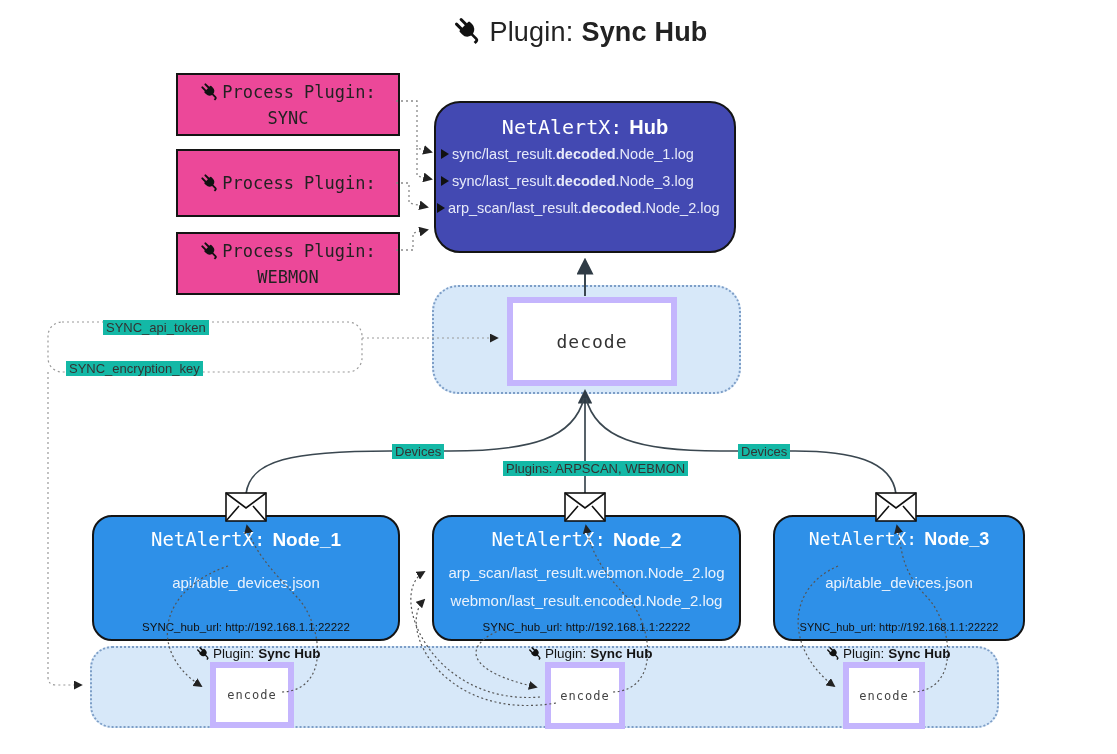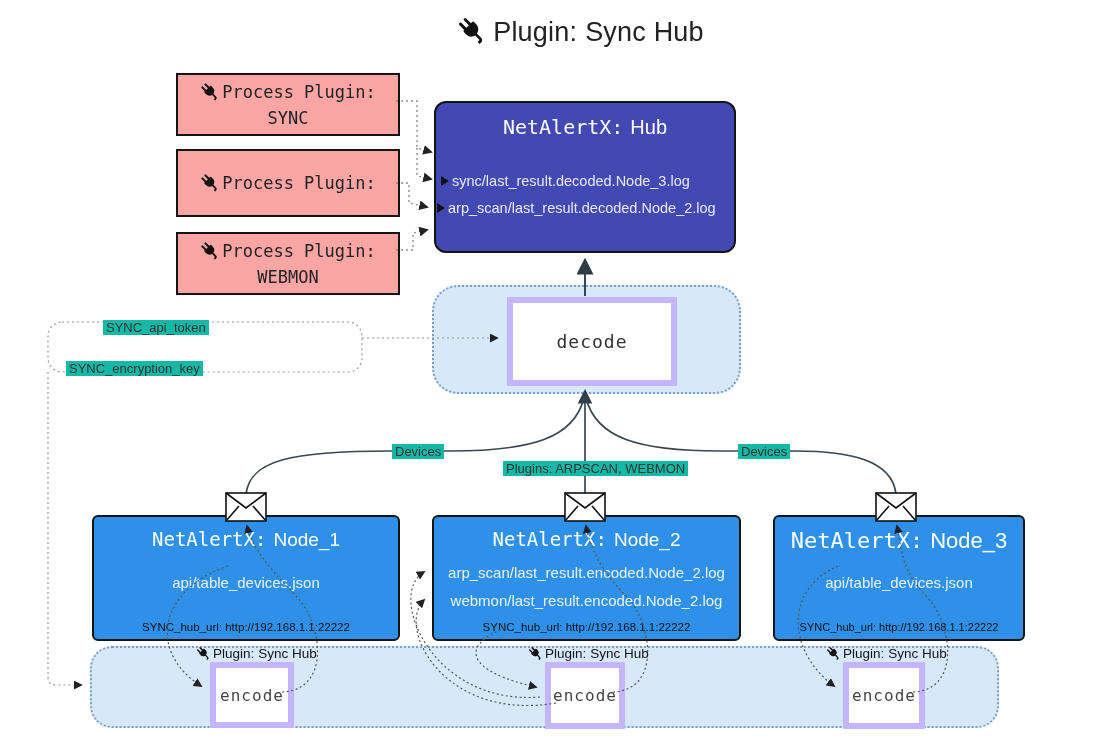--- a/index.html
+++ b/index.html
@@ -1,68 +1,68 @@
 <!DOCTYPE html>
 <html style="--hub-bg: #4349b2; --node-bg: #2e90e8; --panel-bg: #d7e8f9; --panel-border: #7d9ec7; --hub-text: #e7eaf9; --node-text: #eaf2fc;"><head>
 <meta charset="utf-8">
 <style>
   html,body{margin:0;padding:0;background:#fff;}
   .canvas{position:relative;width:1117px;height:754px;background:#fff;
           font-family:"Liberation Sans",sans-serif;overflow:hidden;color:#222;}
   .abs{position:absolute;}
   .mono{font-family:"DejaVu Sans Mono",monospace;}
-  b{font-weight:400;margin-top:38px;}
+  b{font-weight:700;margin-top:38px;}
 
   
   .page-title{left:0;top:16px;width:1117px;text-align:center;font-size:27px;
               transform:translateX(22px);letter-spacing:.2px;}
   .page-title .plug{width:30px;height:30px;vertical-align:-5px;margin-right:6px;}
   .page-title .sep{margin-right:8px;}
 
   
-  .proc{border:2px solid #141414;background:#fca5a5;text-align:center;
+  .proc{border:2px solid #141414;background:#ec4899;text-align:center;
         font-family:"DejaVu Sans Mono",monospace;font-size:17px;line-height:26px;
         display:flex;flex-direction:column;justify-content:center;}
   .proc .plug{width:20px;height:20px;vertical-align:-4px;margin-right:2px;}
 
   
   .hub-url{left:434px;top:78px;width:298px;text-align:center;font-size:11px;color:#333;}
   .hub{left:434px;top:101px;width:298px;height:148px;background:var(--hub-bg,#4349b2);
-       border:2.5px solid #141414;border-radius:12px;}
+       border:2.5px solid #141414;border-radius:26px;}
   .hub-title{position:absolute;top:12px;left:0;width:100%;text-align:center;color:#fff;font-size:20px;}
   .hub-title .mono{margin-right:7px;}
   .hub-line{position:absolute;left:5px;white-space:nowrap;font-size:14.5px;
             color:var(--hub-text,#e7eaf9);}
   .tri{display:inline-block;width:0;height:0;border-left:8px solid #111;
        border-top:5px solid transparent;border-bottom:5px solid transparent;margin-right:3px;}
 
   
   .panel{background:var(--panel-bg,#d7e8f9);border:2px dotted var(--panel-border,#7d9ec7);}
   .decode-panel{left:432px;top:285px;width:305px;height:105px;border-radius:26px;}
   .white-box{background:#fff;border:6px solid #c4b5fd;display:flex;align-items:center;
              justify-content:center;font-family:"DejaVu Sans Mono",monospace;color:#333;}
   .decode-box{left:507px;top:297px;width:158px;height:77px;font-size:18px;letter-spacing:1px;}
 
   
   .flabel{font-size:13px;color:#333;background:#14b8a6;padding:0 3px;white-space:nowrap;z-index:3;}
 
   
-  .node{background:var(--node-bg,#2e90e8);border:2.5px solid #141414;border-radius:6px;height:122px;}
+  .node{background:var(--node-bg,#2e90e8);border:2.5px solid #141414;border-radius:20px;height:122px;}
   .node-title{position:absolute;top:11px;left:0;width:100%;text-align:center;color:#fff;font-size:19px;white-space:nowrap;}
   .node-title .mono{margin-right:7px;}
   .node-files{position:absolute;left:4px;right:4px;text-align:center;color:var(--node-text,#eaf2fc);
               font-size:15px;line-height:28px;white-space:nowrap;}
   .node-url{position:absolute;bottom:6px;left:0;width:100%;text-align:center;font-size:11.5px;color:#111;}
 
   
   .encode-panel{left:90px;top:646px;width:905px;height:78px;border-radius:22px;}
   .enc-label{font-size:13.5px;color:#141414;white-space:nowrap;z-index:3;}
   .enc-label .plug{width:15px;height:15px;vertical-align:-3px;margin-right:2px;}
   .enc-label .sep{margin-right:4px;}
-  .encode-box{font-size:16px;color:#444;letter-spacing:1px;}
+  .encode-box{font-size:12px;color:#444;letter-spacing:1px;}
 
   svg.overlay{position:absolute;left:0;top:0;z-index:2;pointer-events:none;}
   .layer1{z-index:1;}
 </style>
 </head>
 <body>
 
 <div class="canvas">
 
   <svg class="overlay" width="1117" height="754" viewBox="0 0 1117 754">
@@ -150,20 +150,21 @@
               <path fill="#111" d="M8.2 1.6 a1.2 1.2 0 0 1 2.4 0 V7 h2.8 V1.6 a1.2 1.2 0 0 1 2.4 0 V7 h1.4 a1 1 0 0 1 1 1 v2.4 a6.1 6.1 0 0 1 -4.9 5.98 V21 a2.6 2.6 0 0 1 -2.6 2.6 H9 v-2.2 h1.7 a0.5 0.5 0 0 0 0.5 -0.5 v-4.52 A6.1 6.1 0 0 1 6.8 10.4 V8 a1 1 0 0 1 1 -1 h0.4 Z"></path>
             </g>
           </svg></span><span>Process Plugin:</span></div>
     <div>WEBMON</div>
   </div>
 
   <div class="abs hub layer1">
     <div class="hub-title">
       <span class="mono">NetAlertX:</span><b>Hub</b>
     </div>
+    <div class="hub-line" style="top:43px;"><span class="tri"></span><span>sync/last_result.</span><b>decoded</b><span>.Node_1.log</span></div>
     <div class="hub-line" style="top:70px;"><span class="tri"></span><span>sync/last_result.</span><b>decoded</b><span>.Node_3.log</span></div>
     <div class="hub-line" style="top:97px;left:1px;"><span class="tri"></span><span>arp_scan/last_result.</span><b>decoded</b><span>.Node_2.log</span></div>
   </div>
 
   <div class="abs panel decode-panel layer1"></div>
   <div class="abs white-box decode-box layer1">decode</div>
 
   <div class="abs flabel" style="left:103px;top:320px;">SYNC_api_token</div>
   <div class="abs flabel" style="left:66px;top:361px;">SYNC_encryption_key</div>
 
@@ -174,27 +175,27 @@
   <div class="abs node layer1" style="left:92px;top:515px;width:304px;">
     <div class="node-title"><span class="mono">NetAlertX:</span><b>Node_1</b></div>
     <div class="node-files" style="top:52px;">
       <div>api/table_devices.json</div>
     </div>
     <div class="node-url">SYNC_hub_url: http://192.168.1.1:22222</div>
   </div>
   <div class="abs node layer1" style="left:432px;top:515px;width:305px;">
     <div class="node-title"><span class="mono">NetAlertX:</span><b>Node_2</b></div>
     <div class="node-files" style="top:42px;">
-      <div>arp_scan/last_result.encoded.Node_2.log</div>
+      <div>arp_scan/last_result.webmon.Node_2.log</div>
       <div>webmon/last_result.encoded.Node_2.log</div>
     </div>
     <div class="node-url">SYNC_hub_url: http://192.168.1.1:22222</div>
   </div>
   <div class="abs node layer1" style="left:773px;top:515px;width:248px;">
-    <div class="node-title" style="font-size:22px;"><span class="mono">NetAlertX:</span><b>Node_3</b></div>
+    <div class="node-title" style="font-size:18px;"><span class="mono">NetAlertX:</span><b>Node_3</b></div>
     <div class="node-files" style="top:52px;">
       <div>api/table_devices.json</div>
     </div>
     <div class="node-url" style="font-size:11px;">SYNC_hub_url: http://192.168.1.1:22222</div>
   </div>
 
   <div class="abs panel encode-panel layer1"></div>
 
   <div class="abs enc-label" style="left:196px;top:646px;">
     <span class="plug" style="display:inline-block"><svg viewBox="0 0 24 24" width="100%" height="100%">

